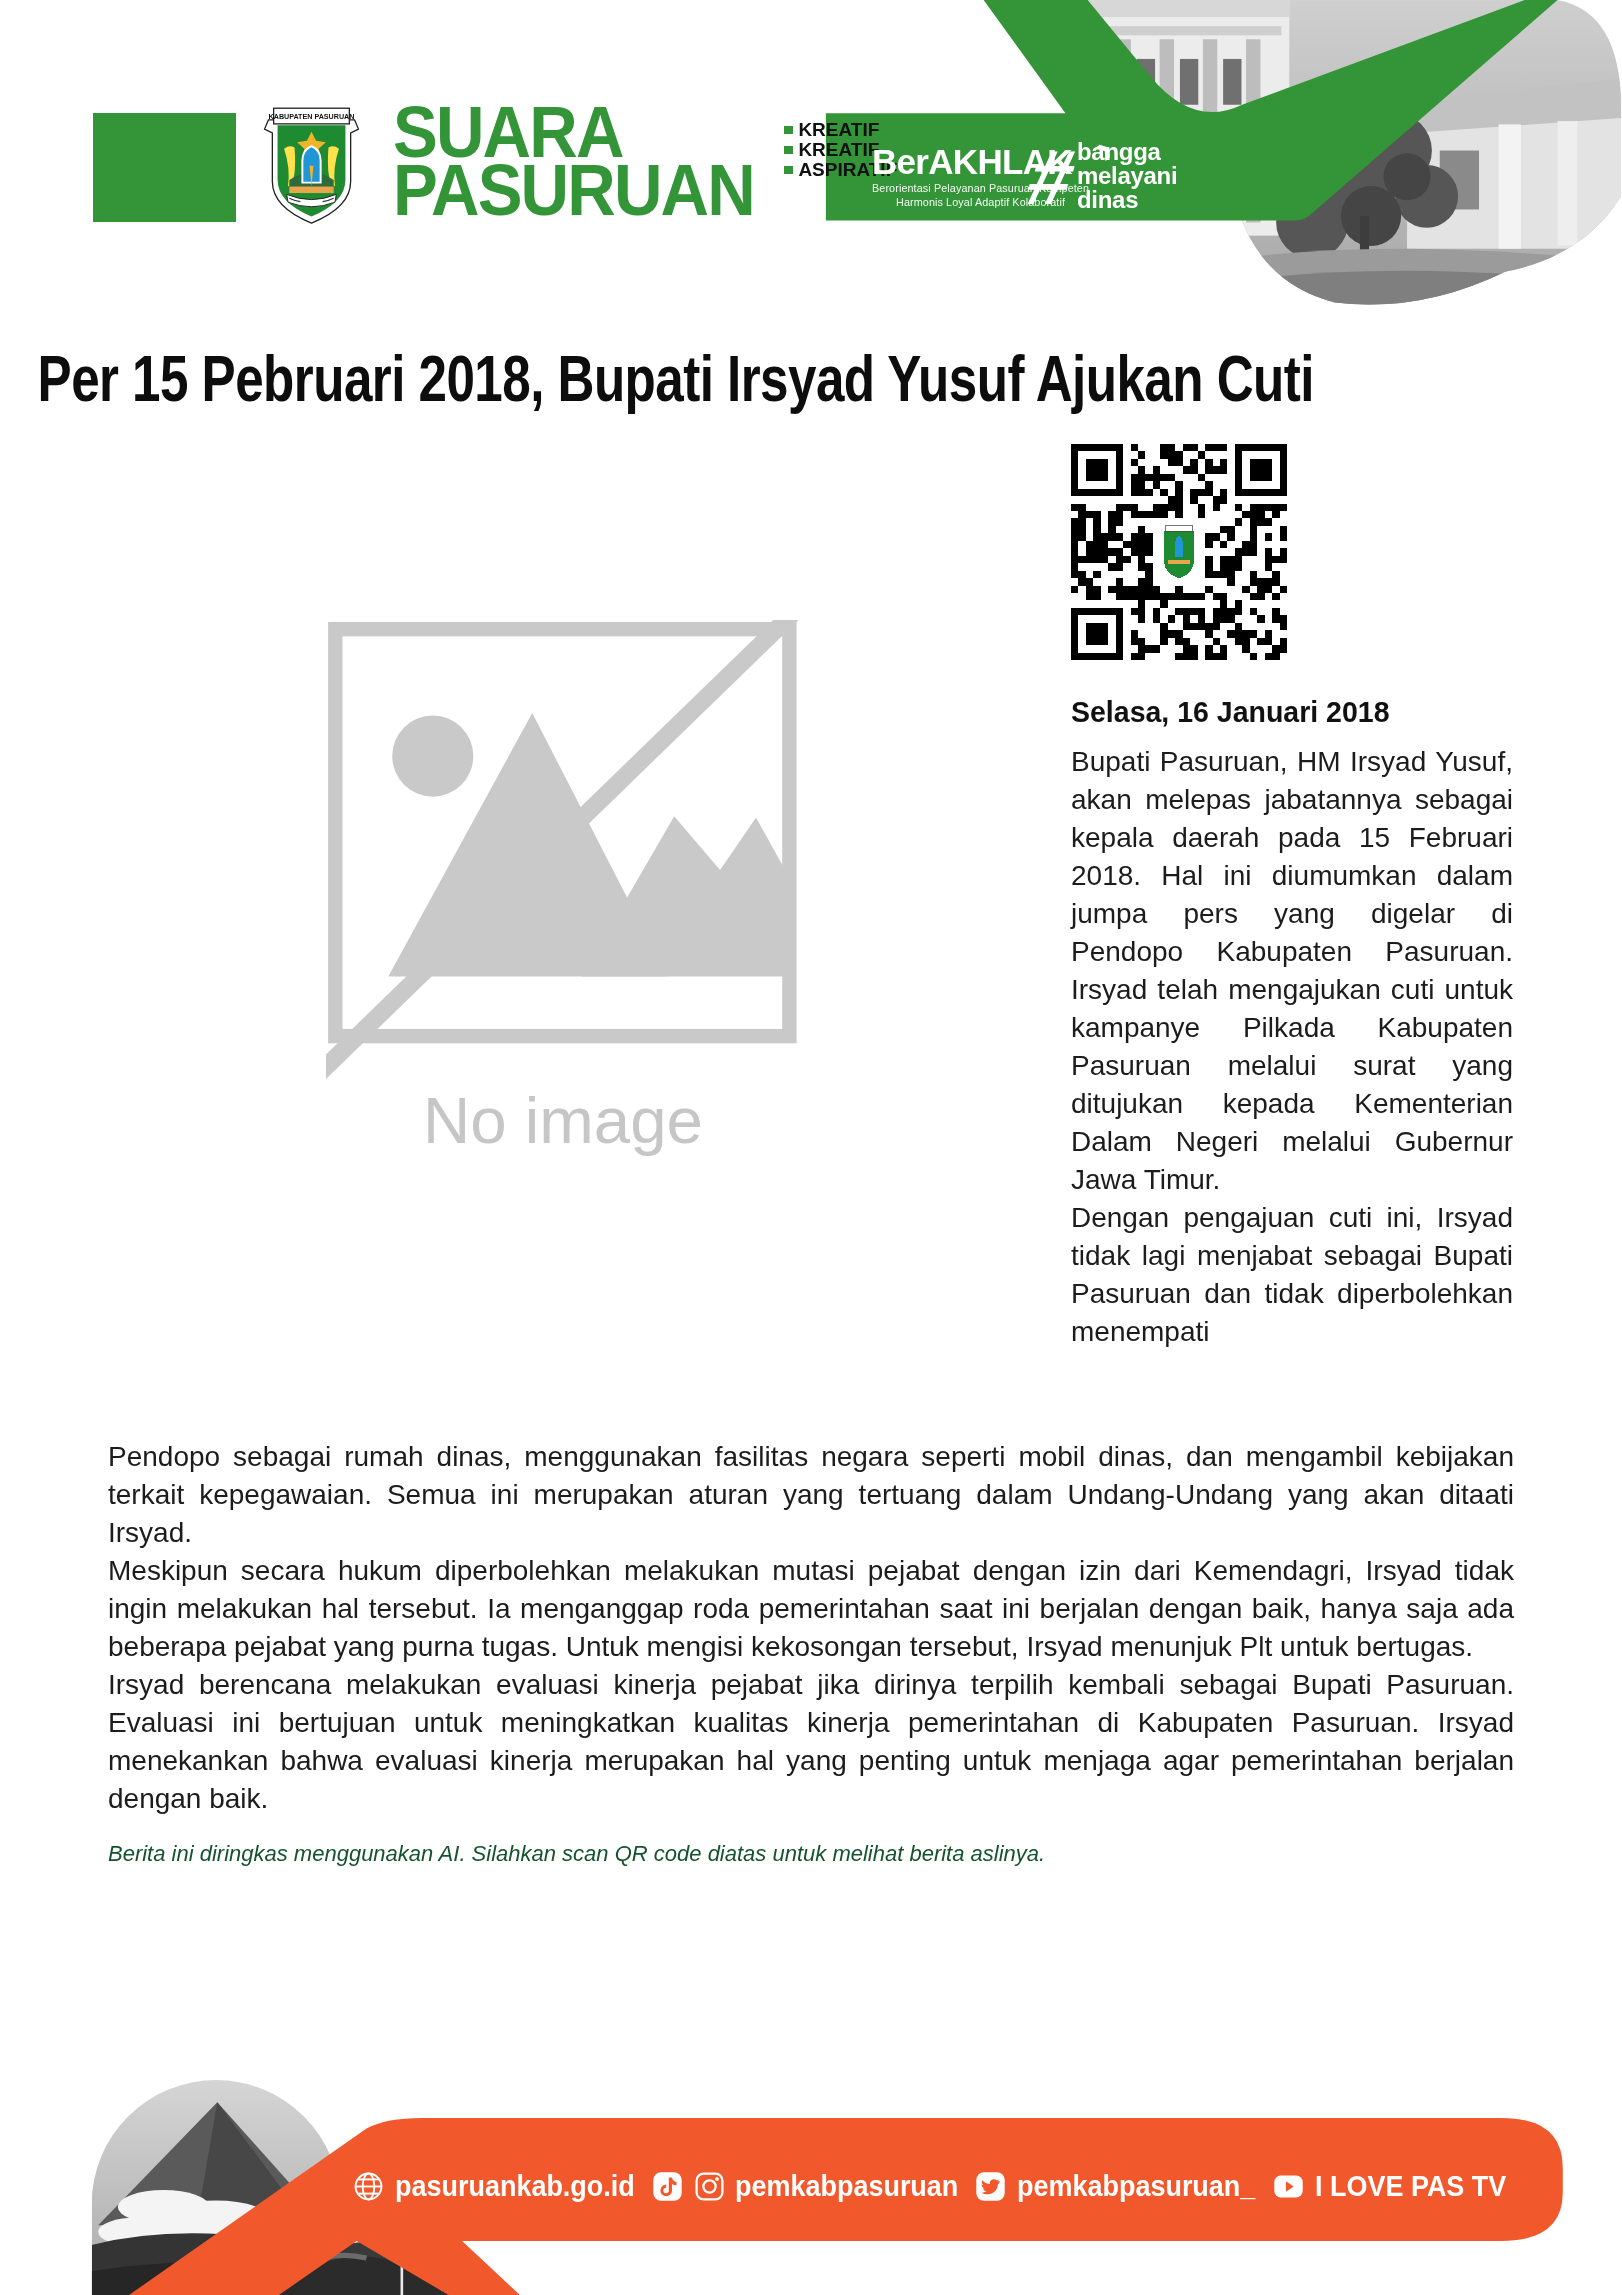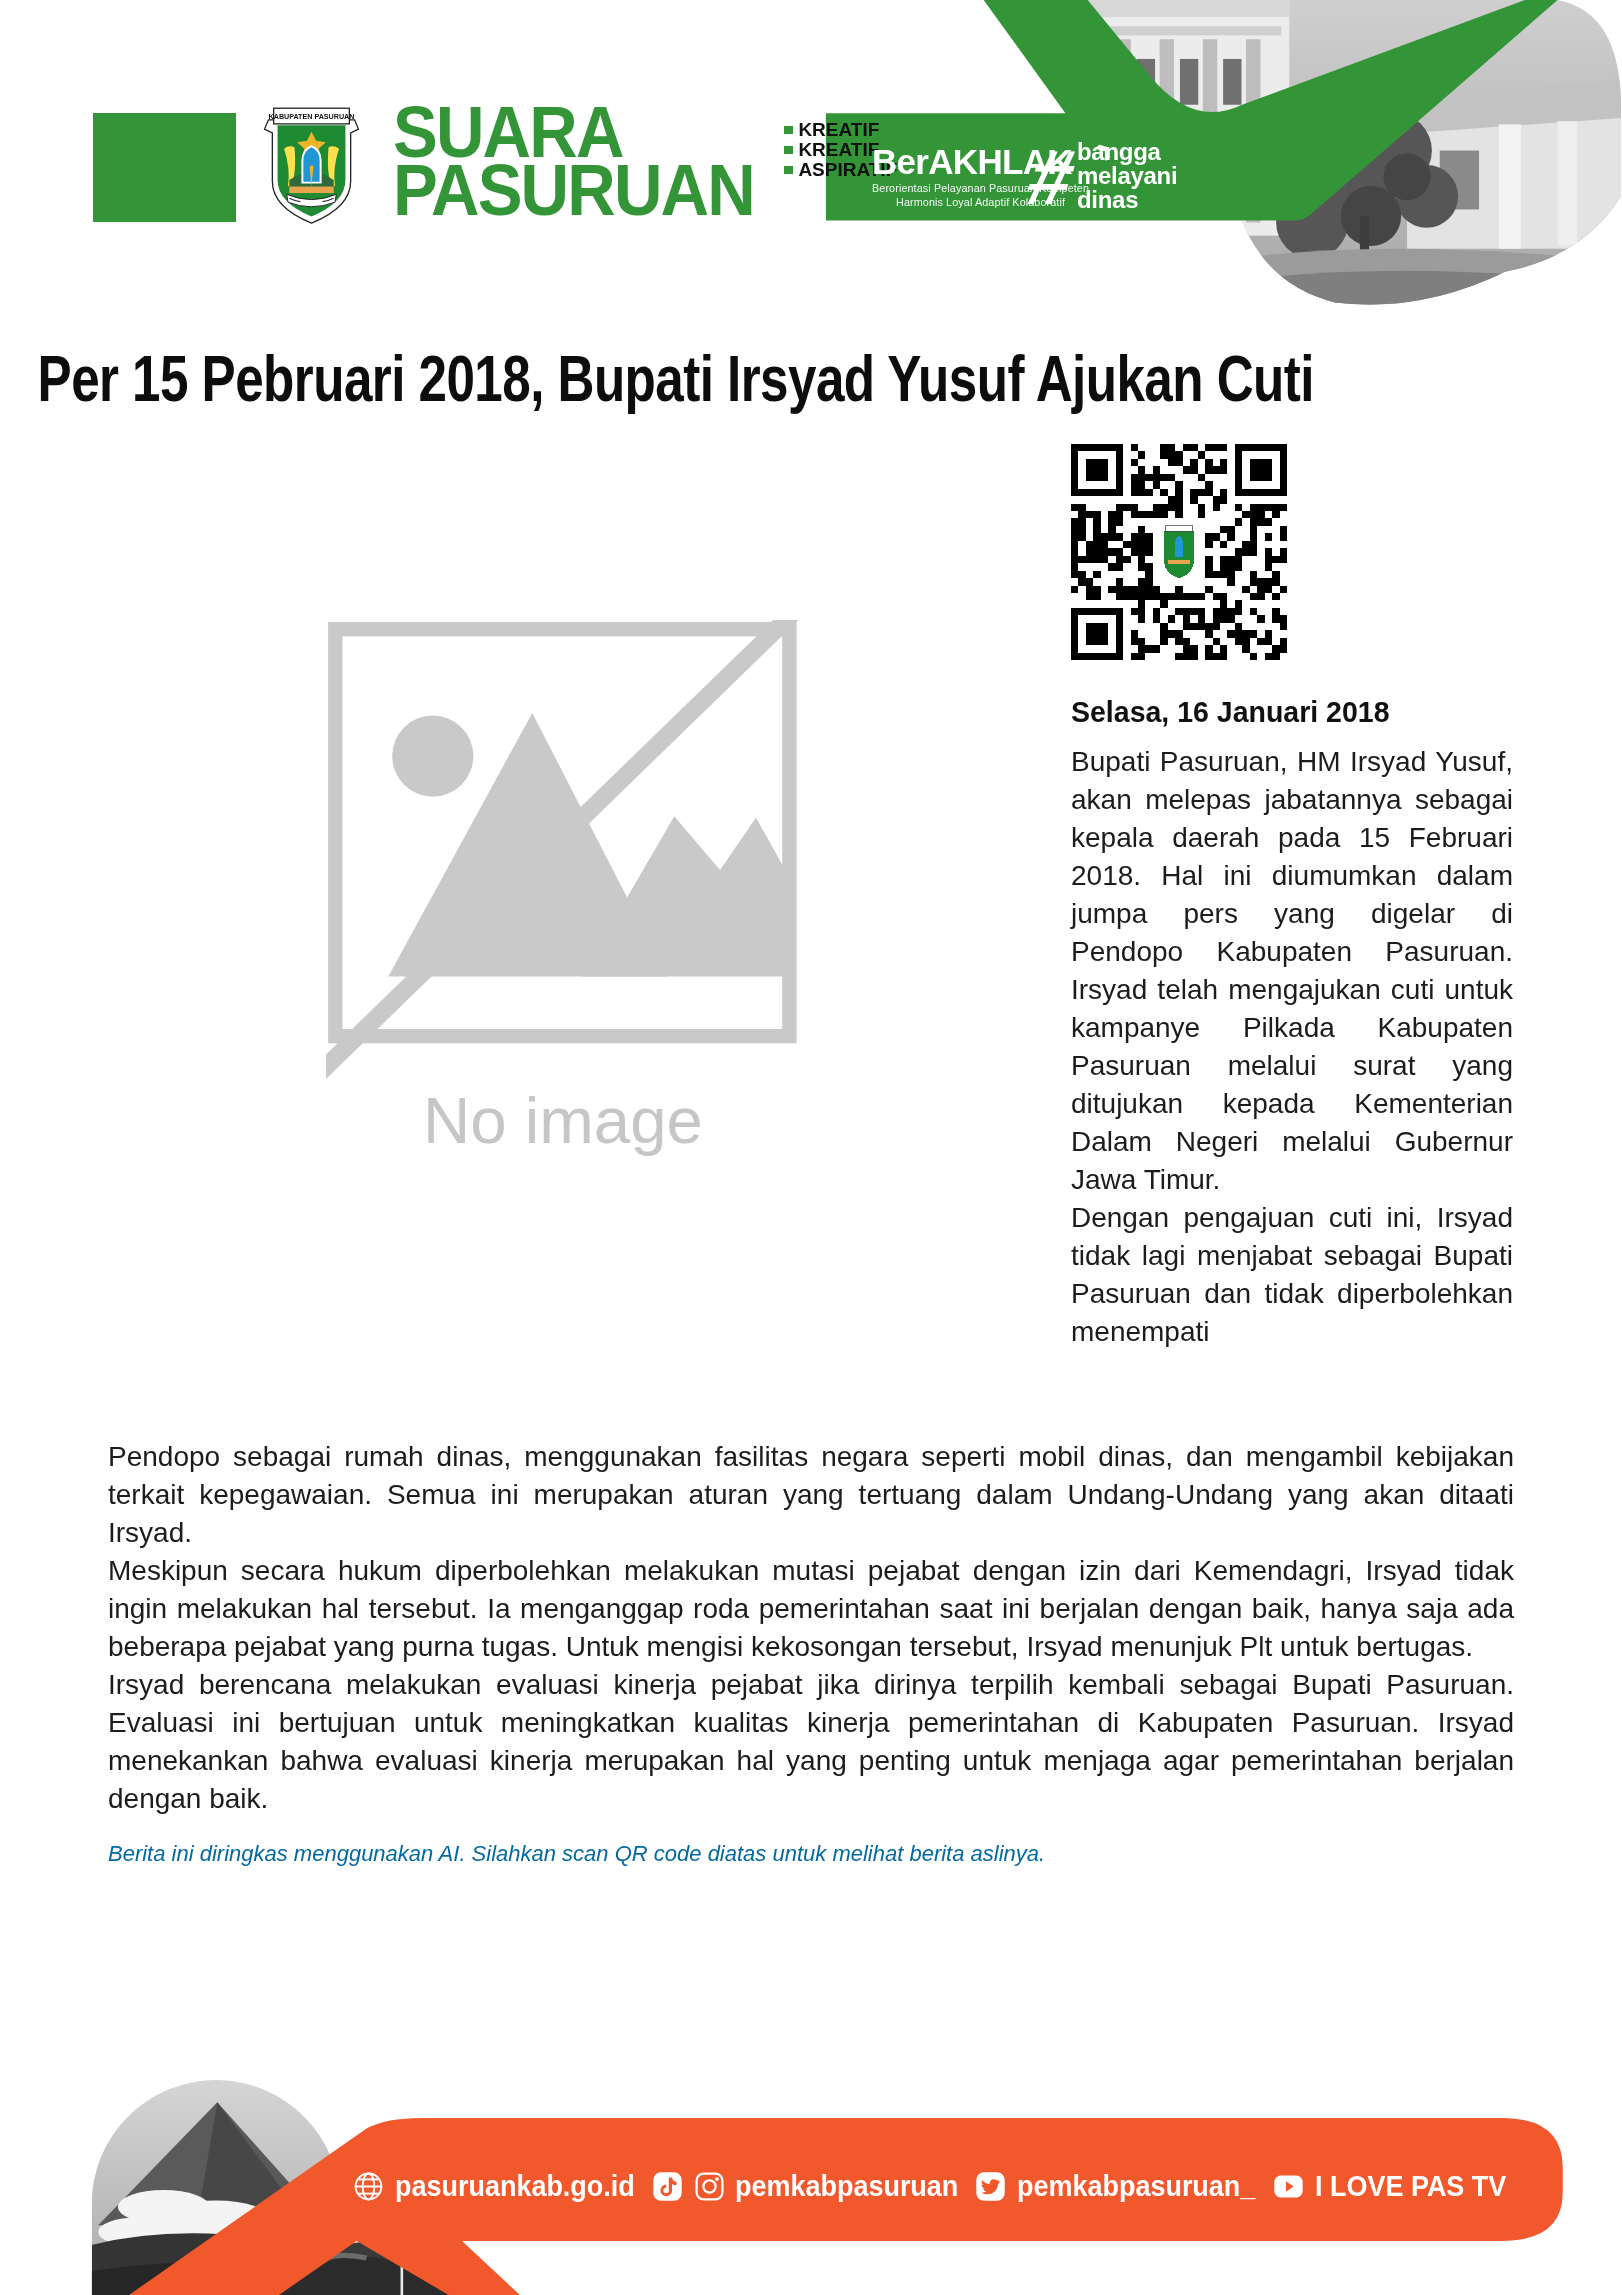--- a/index.html
+++ b/index.html
@@ -32,21 +32,21 @@
   
   #title-row { left:0; top:336px; width:1352px; height:85px; display:flex; align-items:center; justify-content:center; }
   #title-row span { font-size:64px; font-weight:700; color:#0d0d0d; white-space:nowrap;
     transform:scaleX(.8); letter-spacing:-0.7px; }
 
   
   #qr { left:1071px; top:444px; width:216px; height:216px; }
   #date { left:1071px; top:695px; font-size:30px; font-weight:700; color:#111; transform:scaleX(.95); transform-origin:left top;}
   #col { left:1071px; top:743px; width:442px; font-size:28px; line-height:38px; color:#1c1c1c; text-align:justify; }
   #full { left:108px; top:1438px; width:1406px; font-size:28px; line-height:38px; color:#1c1c1c; text-align:justify; }
-  #disclaimer { margin-top:17px; font-size:22px; font-style:italic; color:#0369a1; text-align:left; }
+  #disclaimer { margin-top:17px; font-size:22px; font-style:italic; color:#14532d; text-align:left; }
 
   #noimage { left:326px; top:620px; width:474px; height:547px; }
 
   
   #footer-art { left:0; top:2029px; width:1623px; height:267px; }
   #social-row { left:353px; top:2163px; width:1112px; height:47px; display:flex; align-items:center;
     color:#fff; font-weight:700; font-size:29px;text-align:right; }
   .soc-group { display:flex; align-items:center; }
   .soc-icon { width:31px; height:31px; margin-right:10.5px; flex:0 0 auto; }
   .soc-gap { width:38px; }

